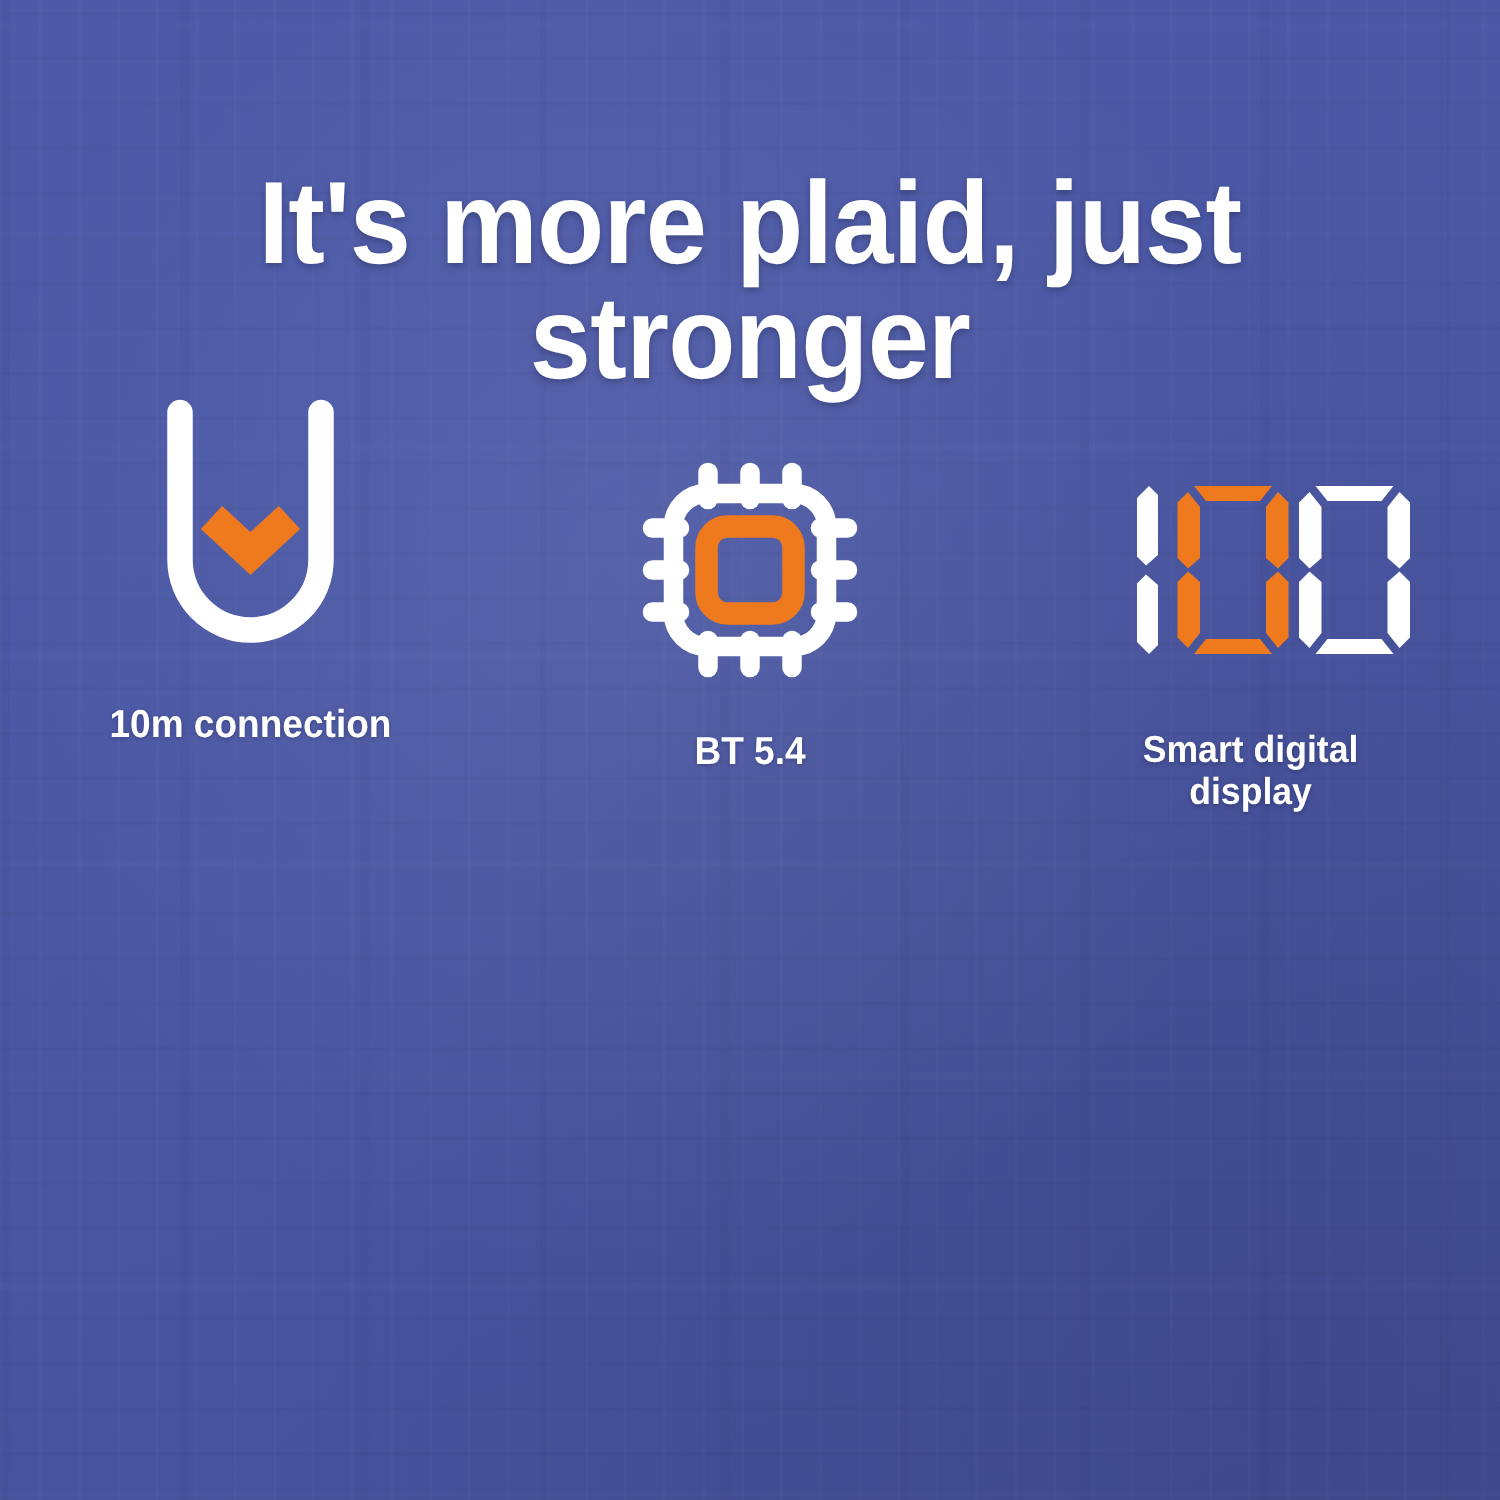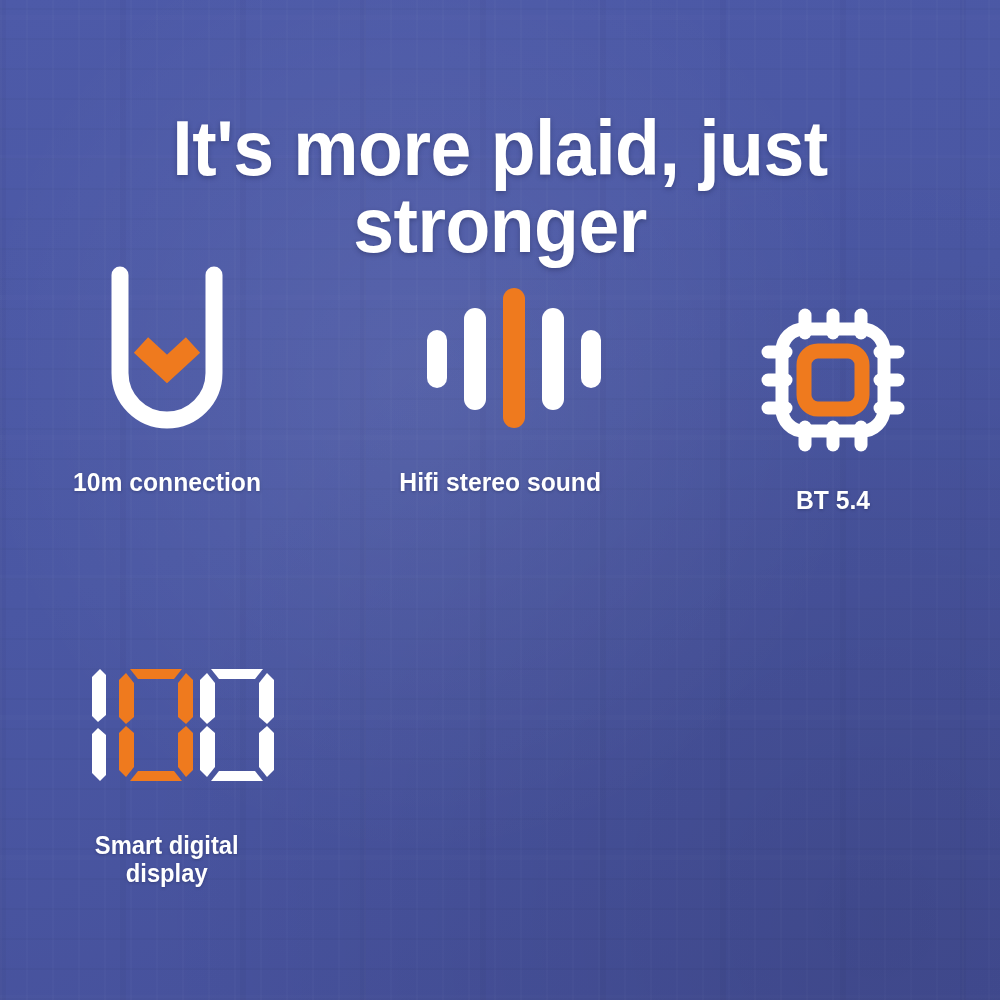--- a/index.html
+++ b/index.html
@@ -129,32 +129,20 @@
       <div class="icon-box">
         <svg width="150" height="180" viewBox="0 0 150 180">
           <path d="M28 8 L28 106 A47 47 0 0 0 122 106 L122 8" fill="none" stroke="#ffffff" stroke-width="17" stroke-linecap="round"></path>
           <path d="M49 78 L75 102 L101 78" fill="none" stroke="#ef7a1e" stroke-width="21" stroke-linecap="butt" stroke-linejoin="miter"></path>
         </svg>
       </div>
       <div class="feature-label">10m connection</div>
     </div>
 
 
-    <div class="feature row1">
-      <div class="icon-box">
-        <svg width="170" height="150" viewBox="0 0 170 150">
-          <rect x="12" y="48" width="20" height="58" rx="10" fill="#ffffff"></rect>
-          <rect x="49" y="26" width="22" height="102" rx="11" fill="#ffffff"></rect>
-          <rect x="88" y="6" width="22" height="140" rx="11" fill="#ef7a1e"></rect>
-          <rect x="127" y="26" width="22" height="102" rx="11" fill="#ffffff"></rect>
-          <rect x="166" y="48" width="20" height="58" rx="10" fill="#ffffff"></rect>
-        </svg>
-      </div>
-      <div class="feature-label">Hifi stereo sound</div>
-    </div>
 
     <div class="feature row2">
       <div class="icon-box">
         <svg width="150" height="150" viewBox="0 0 150 150">
           <g stroke="#ffffff" stroke-width="13" stroke-linecap="round">
             <line x1="47" y1="10" x2="47" y2="28"></line>
             <line x1="75" y1="10" x2="75" y2="28"></line>
             <line x1="103" y1="10" x2="103" y2="28"></line>
             <line x1="47" y1="122" x2="47" y2="140"></line>
             <line x1="75" y1="122" x2="75" y2="140"></line>

